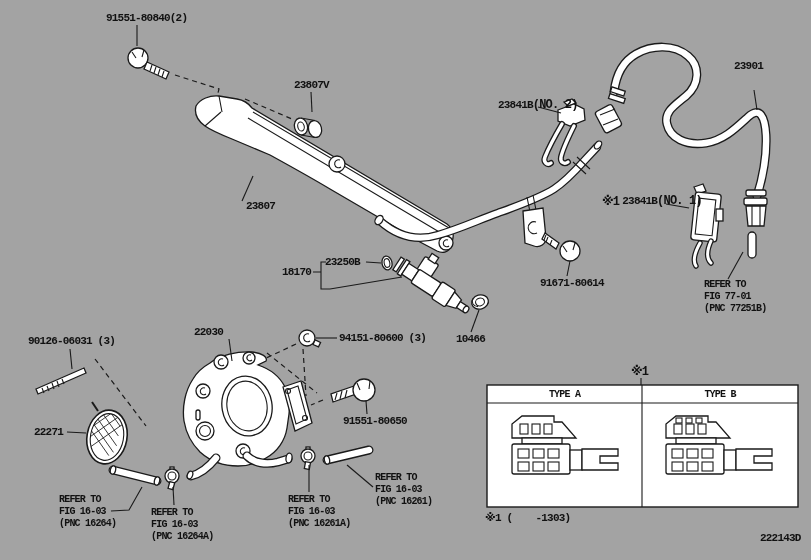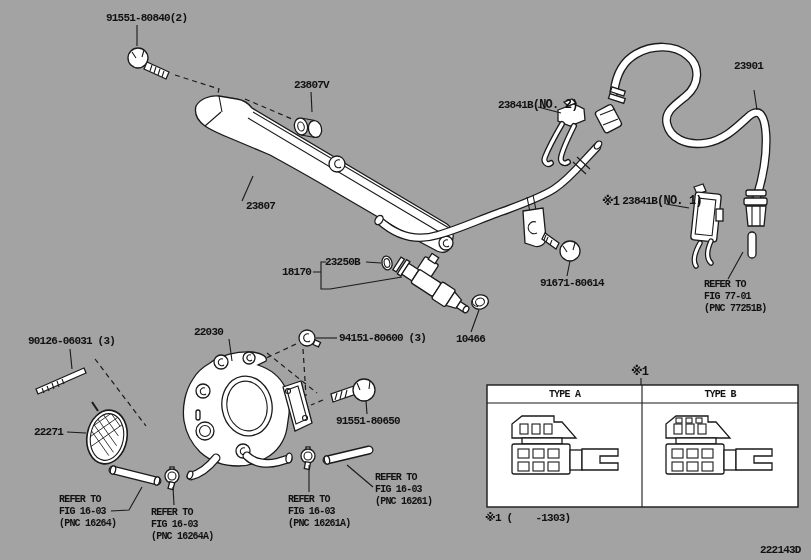--- a/index.html
+++ b/index.html
@@ -312,21 +312,21 @@
 <div class="lbl refer" style="left:704px;top:279px">REFER TO
 FIG 77-01
 (PNC 77251B)</div>
 
 <div class="lbl" style="left:325px;top:256px">23250B</div>
 <div class="lbl" style="left:282px;top:266px">18170</div>
 <div class="lbl" style="left:456px;top:333px">10466</div>
 
 <div class="lbl" style="left:194px;top:326px">22030</div>
 <div class="lbl" style="left:339px;top:332px">94151-80600 (3)</div>
-<div class="lbl" style="left:336px;top:415px">91551-80650</div>
+<div class="lbl" style="left:343px;top:415px">91551-80650</div>
 <div class="lbl" style="left:28px;top:335px">90126-06031 (3)</div>
 <div class="lbl" style="left:34px;top:426px">22271</div>
 
 <div class="lbl refer" style="left:59px;top:494px">REFER TO
 FIG 16-03
 (PNC 16264)</div>
 <div class="lbl refer" style="left:151px;top:507px">REFER TO
 FIG 16-03
 (PNC 16264A)</div>
 <div class="lbl refer" style="left:288px;top:494px">REFER TO
@@ -334,15 +334,15 @@
 (PNC 16261A)</div>
 <div class="lbl refer" style="left:375px;top:472px">REFER TO
 FIG 16-03
 (PNC 16261)</div>
 
 <div class="lbl sm" style="left:631px;top:366px">※1</div>
 <div class="lbl center" style="left:487px;top:389px;width:155px;font-size:10px">TYPE A</div>
 <div class="lbl center" style="left:642px;top:389px;width:156px;font-size:10px">TYPE B</div>
 
 <div class="lbl pre" style="left:485px;top:512px">※1 (    -1303)</div>
-<div class="lbl" style="left:760px;top:544px">222143D</div>
+<div class="lbl" style="left:760px;top:532px">222143D</div>
 
 </div>
 
 </body></html>

